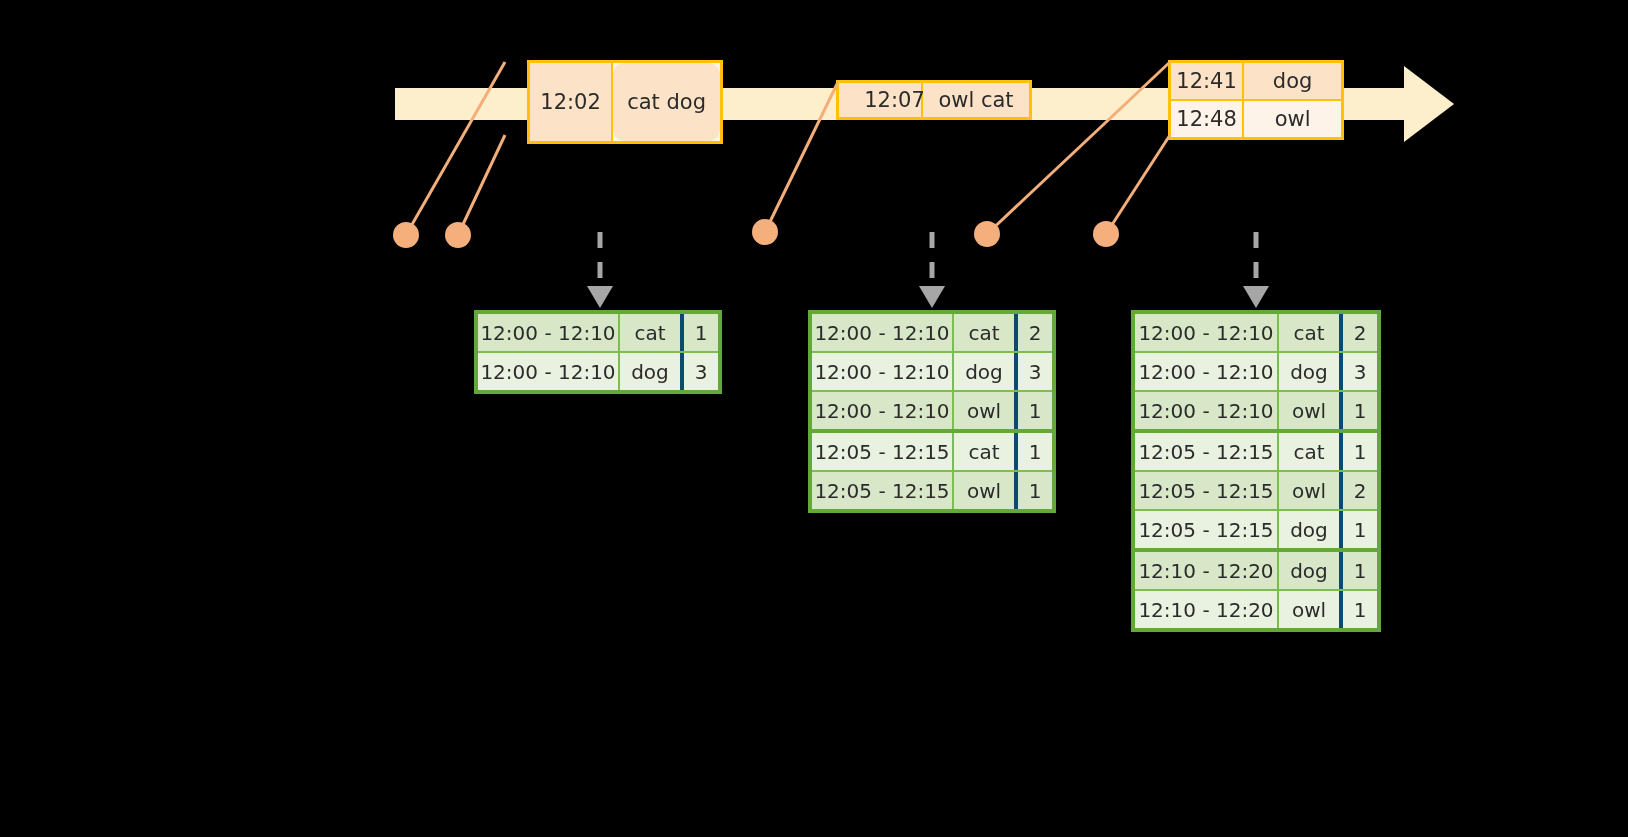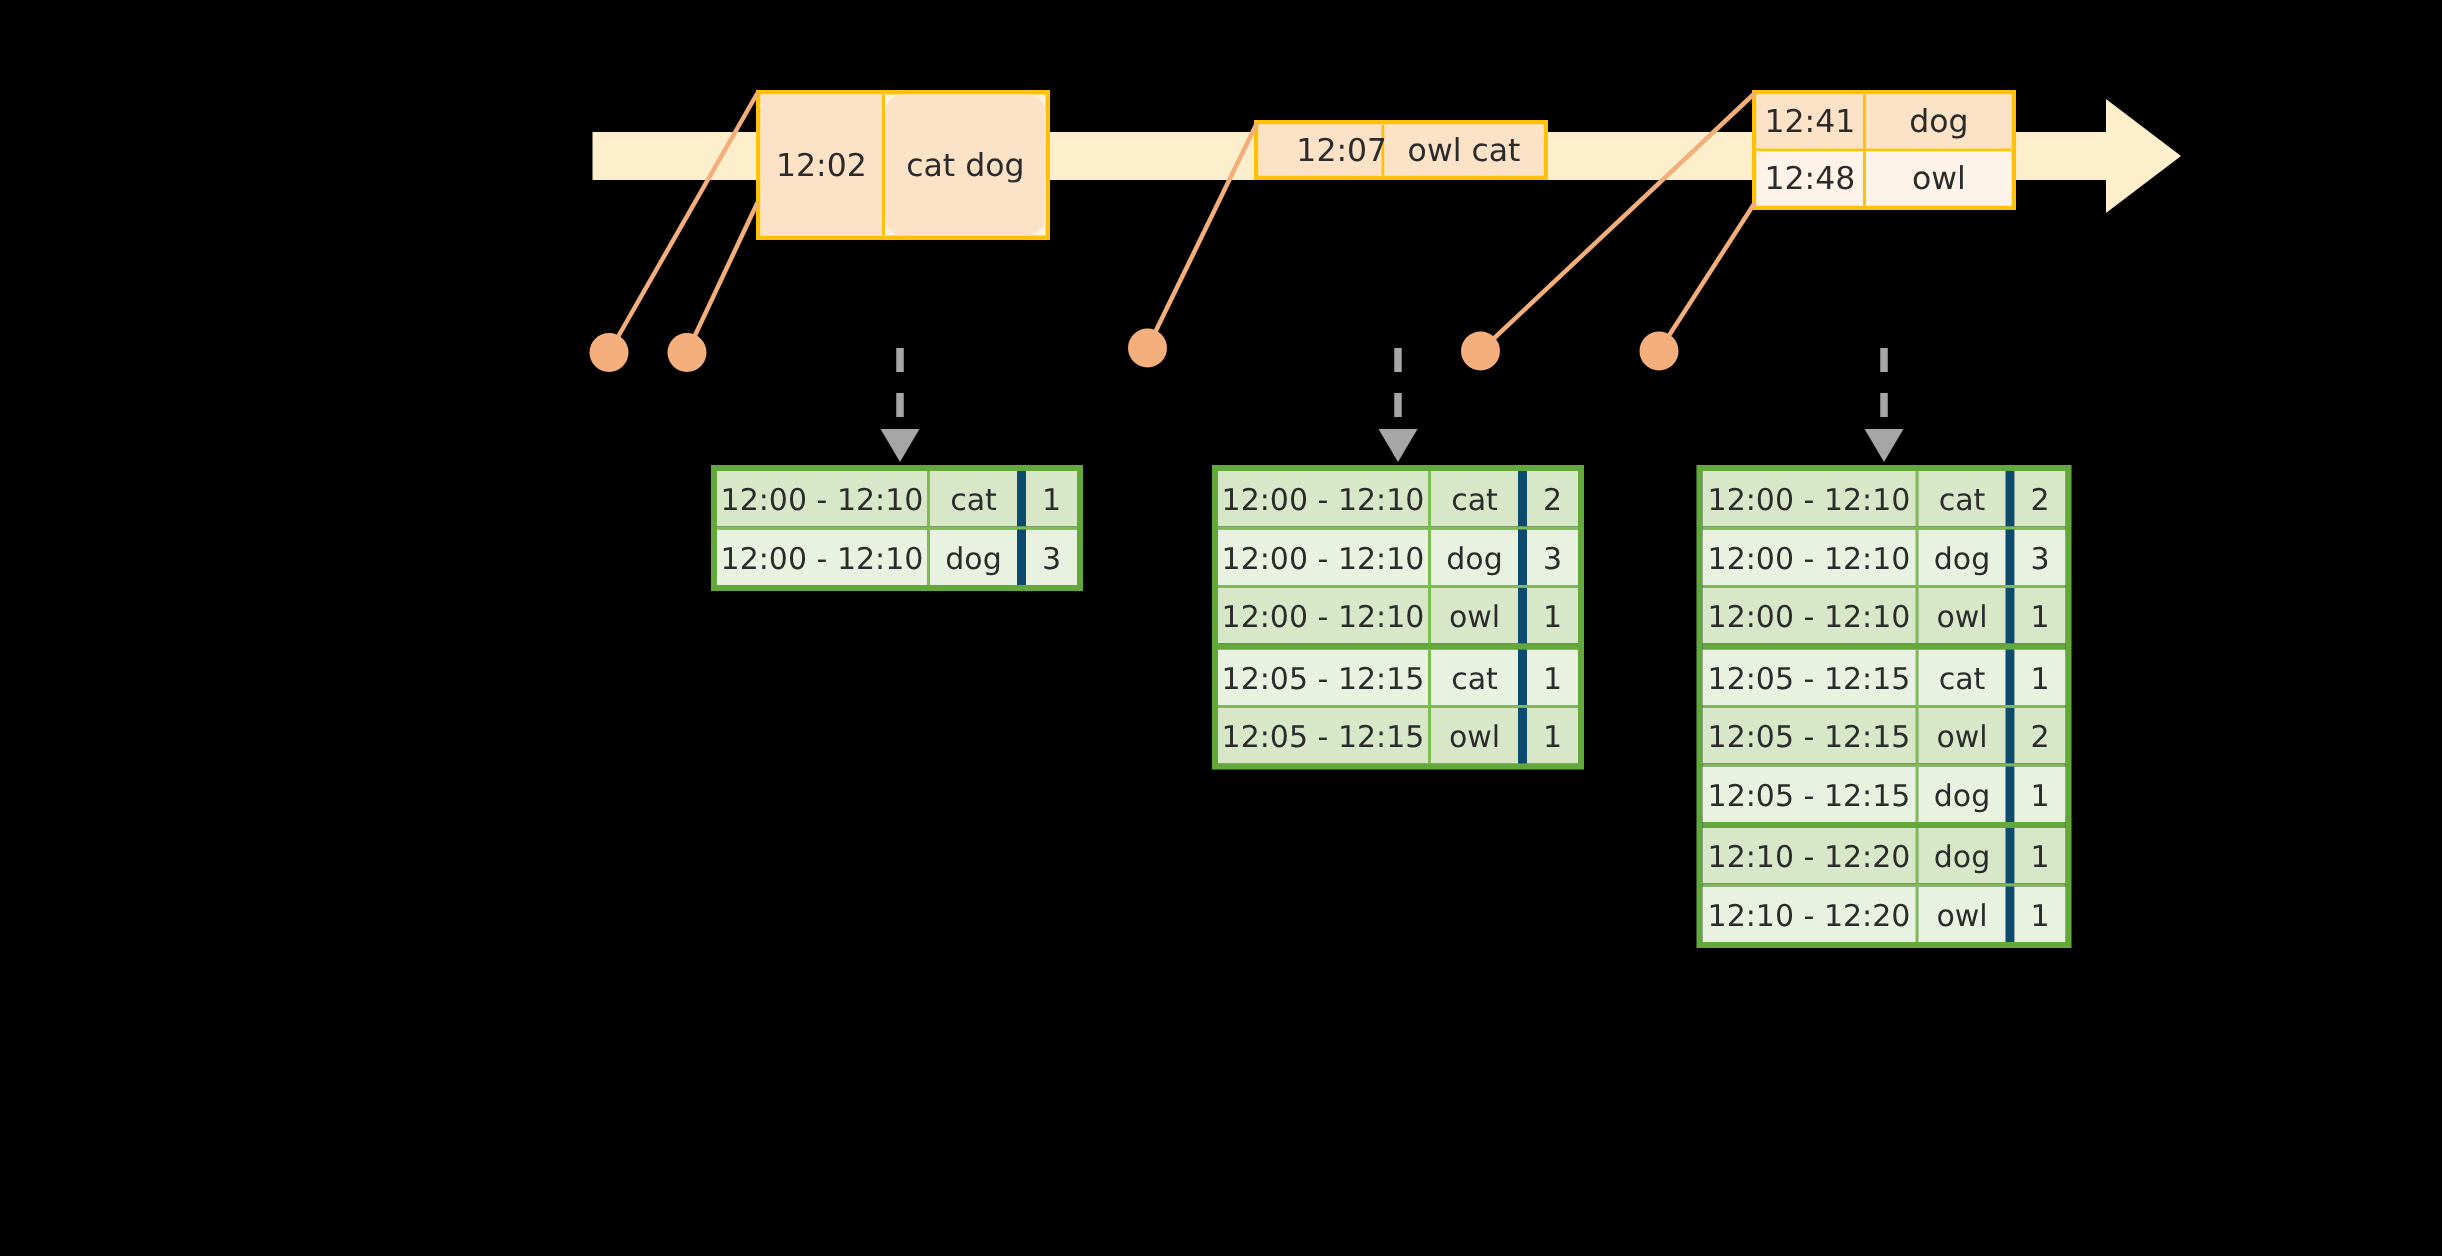--- a/index.html
+++ b/index.html
@@ -66,21 +66,21 @@
     align-items: center;
     justify-content: center;
     color: #2b2b2b;
     font-size: 21px;
     background: #FEF3E8;
     box-sizing: border-box;
     white-space: nowrap;
   }
   .ev-time { border-right: 2px solid #FFC107; }
 
-  #ev-a { left: 504px; top: 60px; width: 196px; height: 100px; }
+  #ev-a { left: 527px; top: 60px; width: 196px; height: 84px; }
   #ev-a .ev-time { width: 84px; }
   #ev-a .ev-payload { width: 108px; border-radius: 12px; }
 
   #ev-b { left: 836px; top: 80px; width: 196px; height: 40px; }
   #ev-b .ev-time { width: 84px; padding-left: 29px; }
   #ev-b .ev-payload { width: 108px; text-align: right; }
 
   #ev-c { left: 1168px; top: 60px; width: 176px; height: 80px; }
   #ev-c .ev-time { width: 74px; }
   #ev-c .ev-payload { width: 98px; }
@@ -113,21 +113,21 @@
     align-items: center;
     justify-content: center;
     font-size: 20px;
     color: #2b2b2b;
     background: #E9F1E0;
     box-sizing: border-box;
     white-space: nowrap;
   }
   .rrow.alt .rcell { background: #D8E7C8; }
   .rcell.c-win { border-right: 2px solid #7CBD52; }
-  .rcell.c-key { border-right: 6px solid #0c4a6e; }
+  .rcell.c-key { border-right: 4px solid #0c4a6e; }
 
   #rt1 { left: 474px; top: 310px; width: 248px; }
   #rt1 .c-win { width: 142px; }
   #rt1 .c-key { width: 64px; }
   #rt1 .c-cnt { width: 34px; }
 
   #rt2 { left: 808px; top: 310px; width: 248px; }
   #rt2 .c-win { width: 142px; }
   #rt2 .c-key { width: 64px; }
   #rt2 .c-cnt { width: 34px; }

